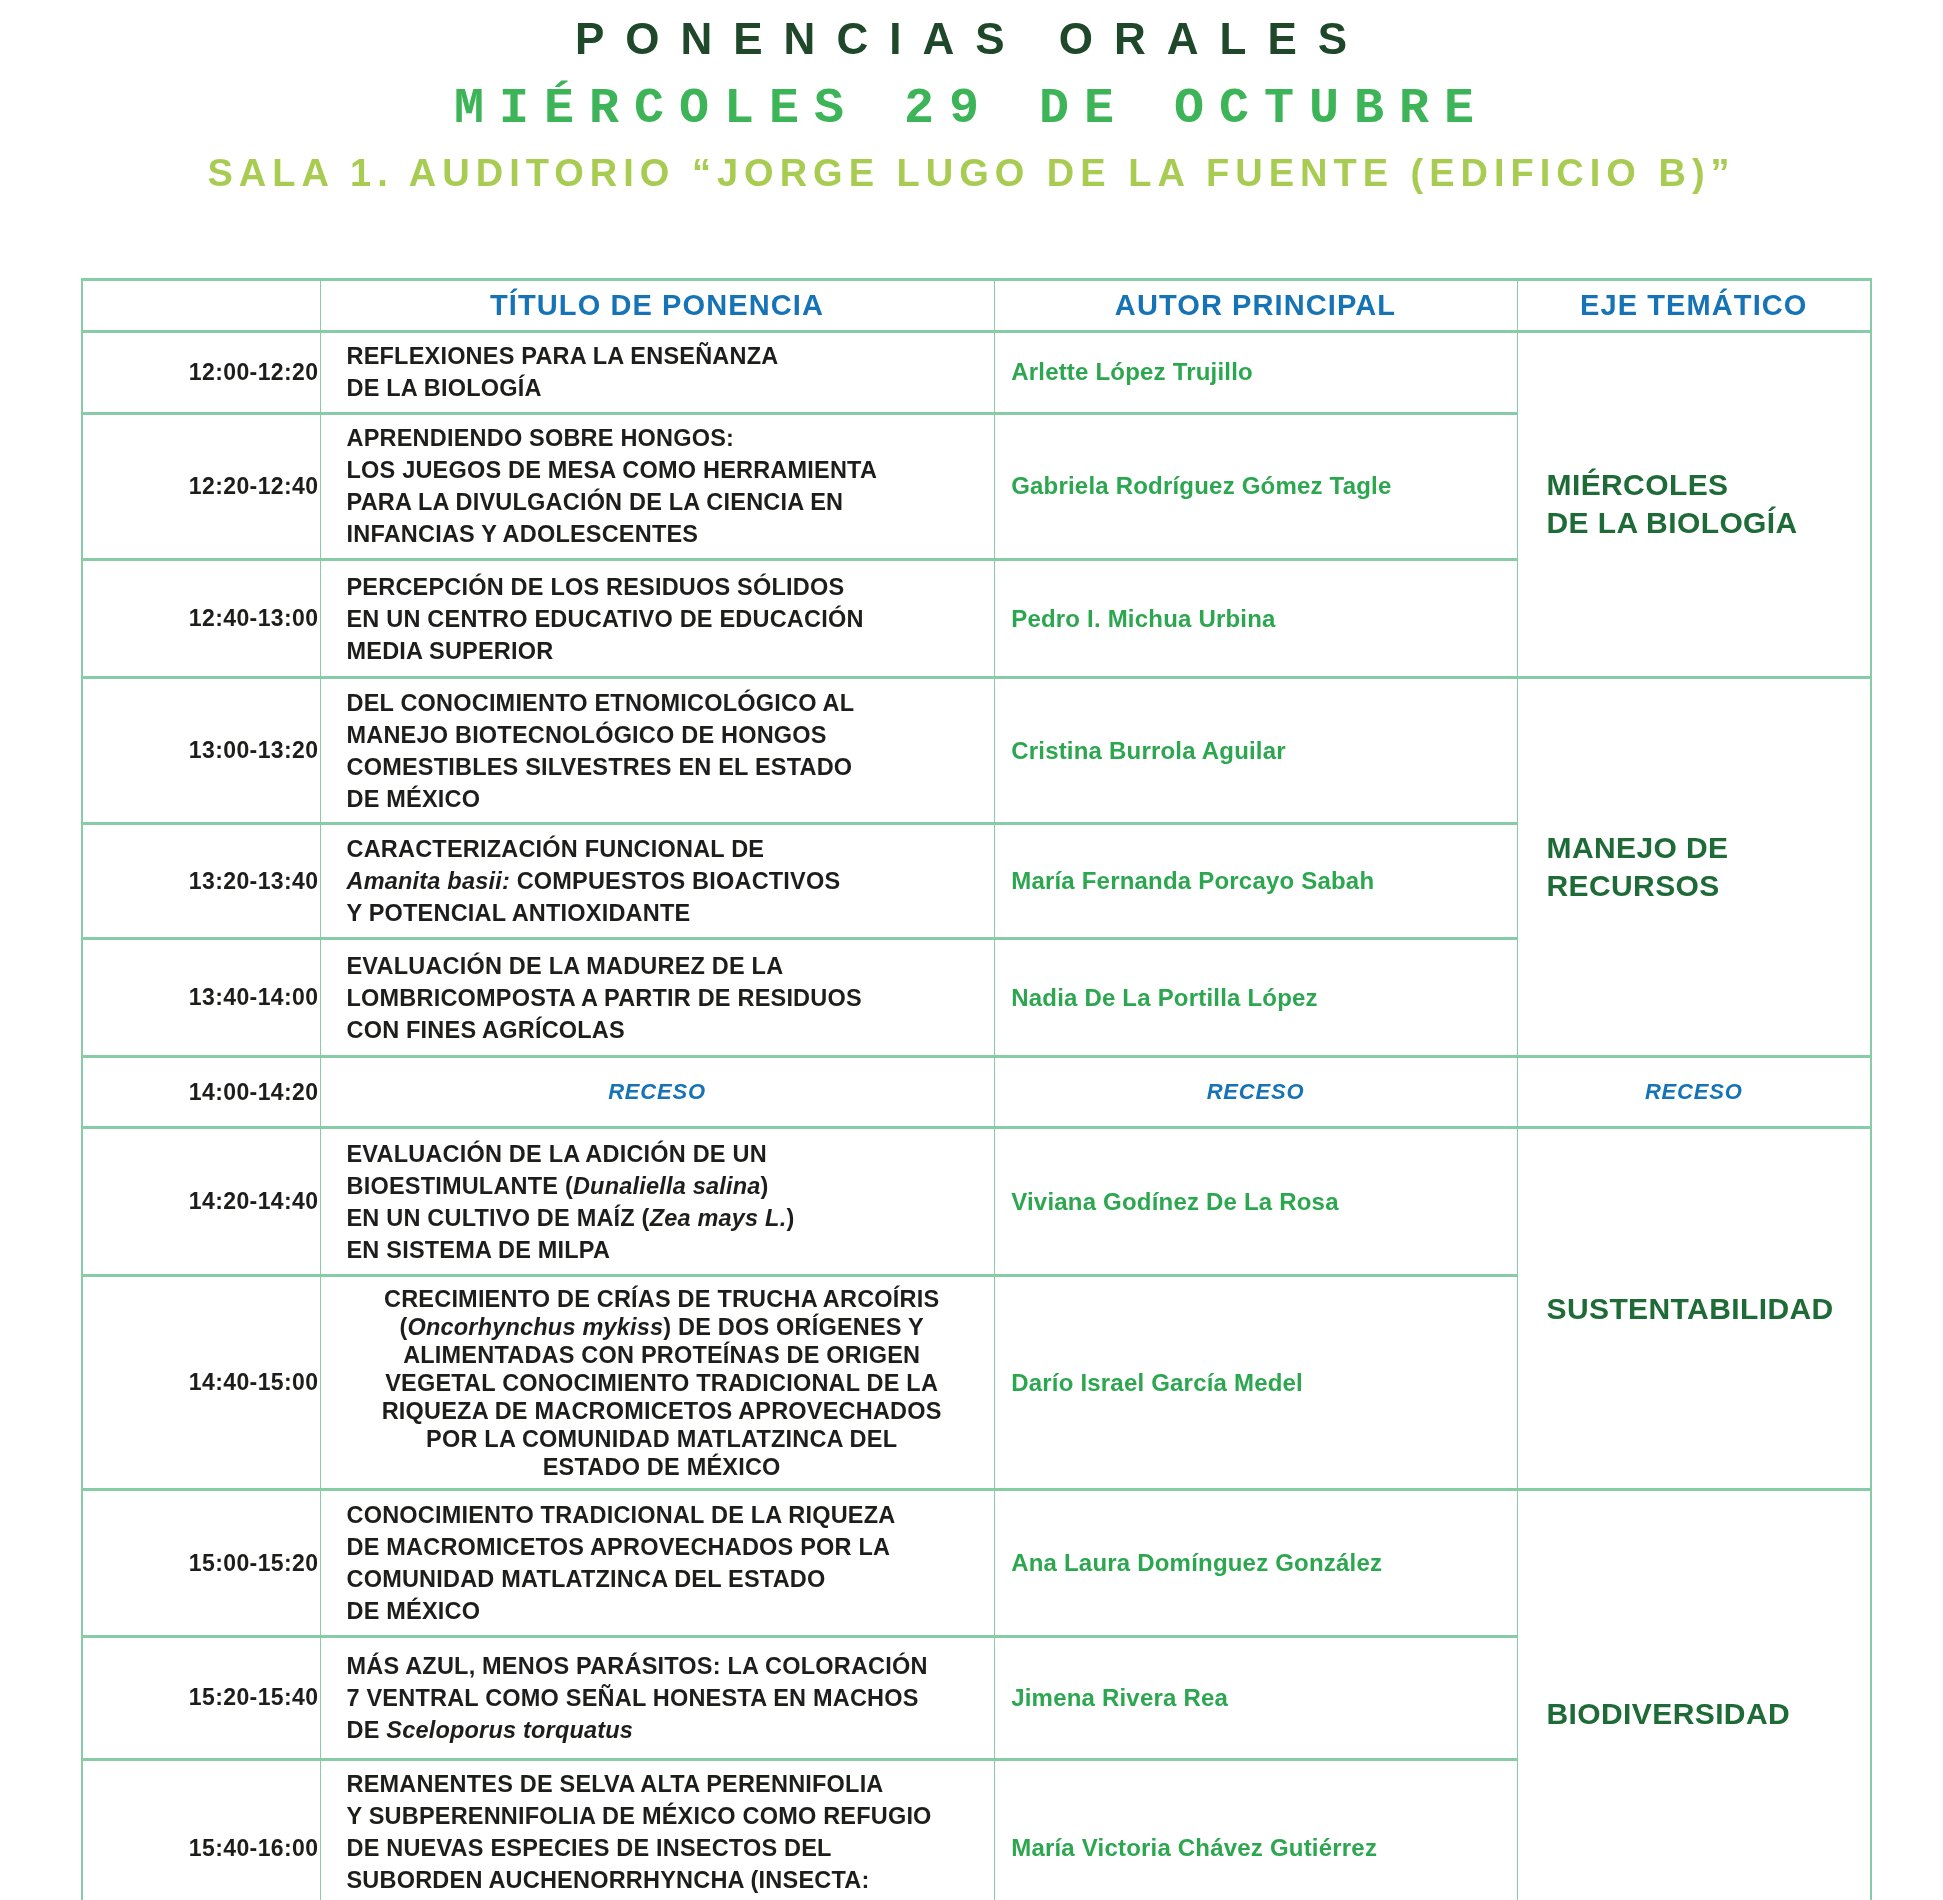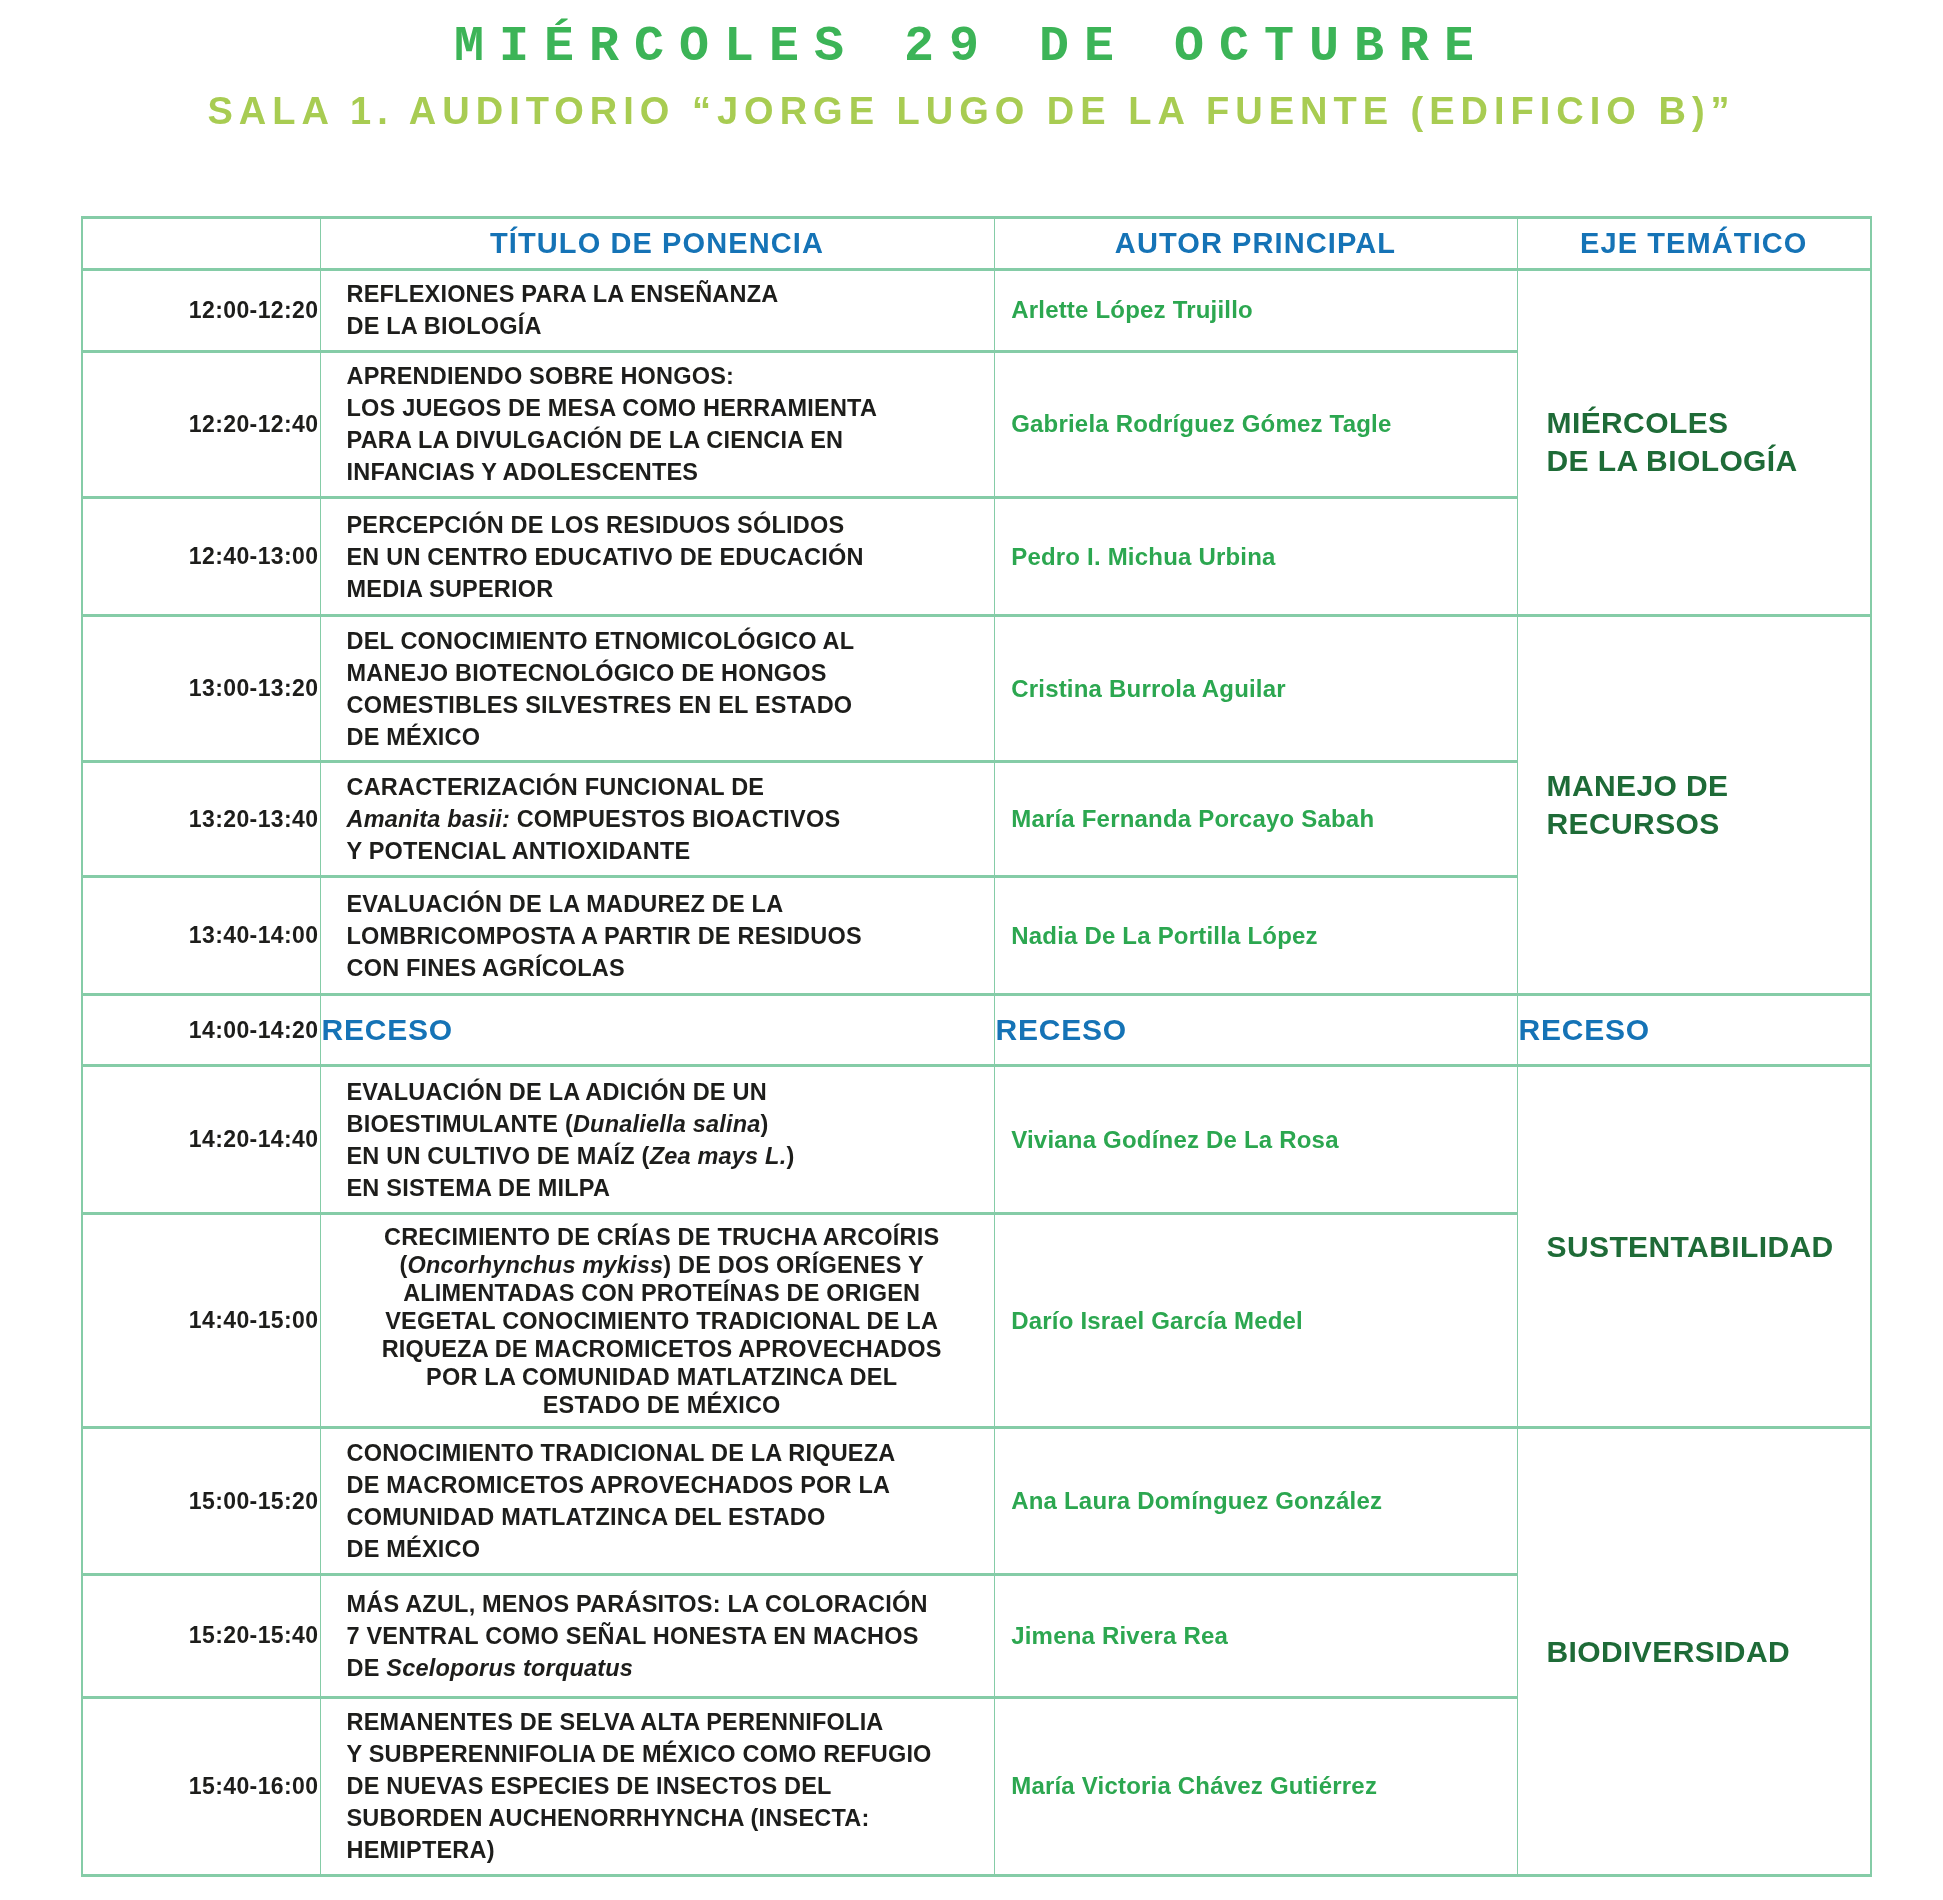--- a/index.html
+++ b/index.html
@@ -89,29 +89,32 @@
   td.theme-cell {
     font-size: 30px;
     color: var(--c-theme-green);
     padding-left: 29px;
     line-height: 38px;
     letter-spacing: 0.4px;
     white-space: pre-line;
     text-align: left;
   }
   td.break-cell {
-    font-size: 30px;
+    font-size: 22px;
     color: var(--c-blue);
+    text-align: center;
     letter-spacing: 0.8px;
+    font-style: italic;
   }
 </style>
 </head>
 <body>
 
 <div class="masthead">
+  <h1>PONENCIAS ORALES</h1>
   <h2>MIÉRCOLES 29 DE OCTUBRE</h2>
   <h3>SALA 1. AUDITORIO “JORGE LUGO DE LA FUENTE (EDIFICIO B)”</h3>
 </div>
 
 <table class="schedule">
   <colgroup>
     <col style="width:238px">
     <col style="width:674px">
     <col style="width:523px">
     <col style="width:354px">

